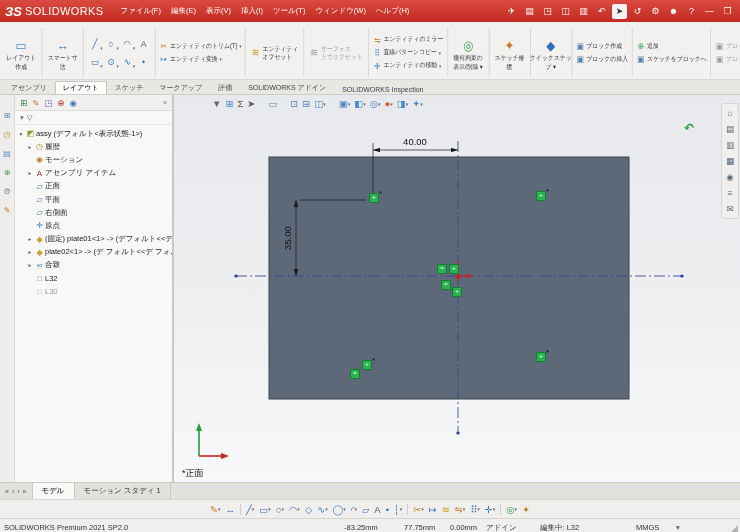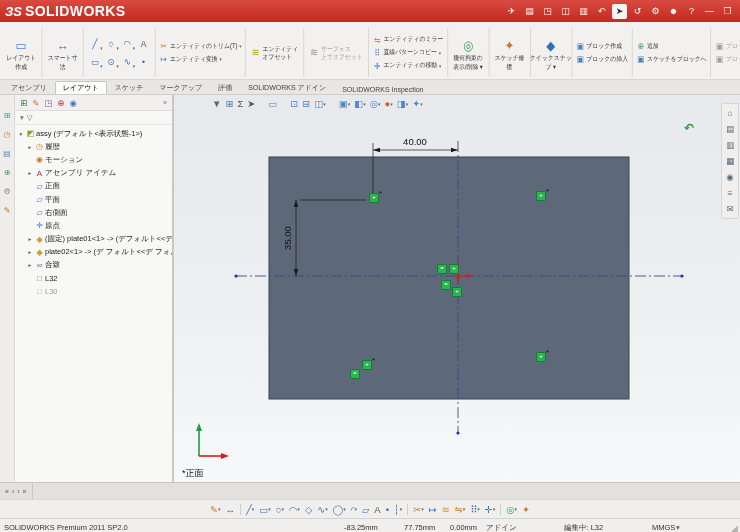--- a/index.html
+++ b/index.html
@@ -3,21 +3,21 @@
 <meta charset="utf-8">
 <style>
   html,body{margin:0;padding:0;}
   body{width:740px;height:532px;overflow:hidden;font-family:"Liberation Sans","DejaVu Sans",sans-serif;}
   .window{position:relative;width:740px;height:532px;background:#ececec;color:#222;font-size:7.5px;}
 
   
   .titlebar{display:flex;align-items:center;height:22px;background:linear-gradient(#da4a40,#c22a20);color:#fff;padding:0 5px;}
   .logo{display:flex;align-items:center;gap:3px;margin-right:12px;}
   .logo-mark{font-style:italic;font-weight:bold;font-size:13px;line-height:13px;}
-  .logo-text{font-weight:bold;font-size:14px;letter-spacing:.4px;}
+  .logo-text{font-weight:normal;font-size:11px;letter-spacing:.4px;}
   .menus{display:flex;}
   .menu-item{padding:3px 5px;font-size:7.5px;white-space:nowrap;cursor:default;}
   .title-icons{margin-left:auto;display:flex;align-items:center;gap:3px;}
   .title-icon{width:15px;height:15px;display:flex;align-items:center;justify-content:center;font-size:9px;color:#fff;}
   .title-icon.pressed{background:#f4f4f4;color:#333;border-radius:2px;}
 
   
   .ribbon{height:57px;background:#f2f1ef;border-bottom:1px solid #d9d7d3;overflow:hidden;}
   .ribbon-inner{display:flex;align-items:stretch;height:100%;width:822px;transform:scaleX(.9);transform-origin:0 0;padding:2px 2px 1px;}
   .rgroup{display:flex;align-items:center;padding:0 3px;flex:none;}
@@ -87,20 +87,29 @@
 </head>
 <body>
 
 <div class="window">
 
   <div class="titlebar">
     <div class="logo">
       <span class="logo-mark">ЗS</span>
       <span class="logo-text">SOLIDWORKS</span>
     </div>
+    <div class="menus">
+        <div class="menu-item">ファイル(F)</div>
+        <div class="menu-item">編集(E)</div>
+        <div class="menu-item">表示(V)</div>
+        <div class="menu-item">挿入(I)</div>
+        <div class="menu-item">ツール(T)</div>
+        <div class="menu-item">ウィンドウ(W)</div>
+        <div class="menu-item">ヘルプ(H)</div>
+      </div>
     <div class="title-icons">
         <div class="title-icon">✈</div>
         <div class="title-icon">▤</div>
         <div class="title-icon">◳</div>
         <div class="title-icon">◫</div>
         <div class="title-icon">▥</div>
         <div class="title-icon">↶</div>
         <div class="title-icon pressed">➤</div>
         <div class="title-icon">↺</div>
         <div class="title-icon">⚙</div>
@@ -499,20 +508,24 @@
     </div>
   </div>
 
   <div class="model-tabs">
     <div class="mt-nav" id="mt-nav">
         <span>«</span>
         <span>‹</span>
         <span>›</span>
         <span>»</span>
       </div>
+    <div style="display:flex" id="mtabs">
+        <div class="mtab active">モデル</div>
+        <div class="mtab">モーション スタディ 1</div>
+      </div>
   </div>
 
   <div class="bottom-toolbar" id="bottom-toolbar">
       <div class="bt-icon">
         <span style="color: rgb(200, 120, 32);">✎</span>
         <span class="bt-arrow">▾</span>
       </div>
       <div class="bt-icon">
         <span style="color: rgb(47, 111, 184);">↔</span>
       </div>
@@ -588,24 +601,24 @@
       <div class="bt-icon">
         <span style="color: rgb(48, 160, 80);">◎</span>
         <span class="bt-arrow">▾</span>
       </div>
       <div class="bt-icon">
         <span style="color: rgb(200, 120, 32);">✦</span>
       </div>
     </div>
 
   <div class="statusbar">
-    <span class="sb" style="left:4px">SOLIDWORKS Premium 2011 SP2.0</span>
+    <span class="sb" style="left:4px">SOLIDWORKS Premium 2021 SP2.0</span>
     <span class="sb" style="left:344px">-83.25mm</span>
     <span class="sb" style="left:404px">77.75mm</span>
     <span class="sb" style="left:450px">0.00mm</span>
     <span class="sb" style="left:486px">アドイン</span>
-    <span class="sb" style="left:564px">編集中: L32</span>
-    <span class="sb" style="left:652px">MMGS</span>
+    <span class="sb" style="left:540px">編集中: L32</span>
+    <span class="sb" style="left:636px">MMGS</span>
     <span class="sb" style="left:676px;color:#666">▾</span>
     <span class="grip">◢</span>
   </div>
 
 </div>
 
 </body></html>

